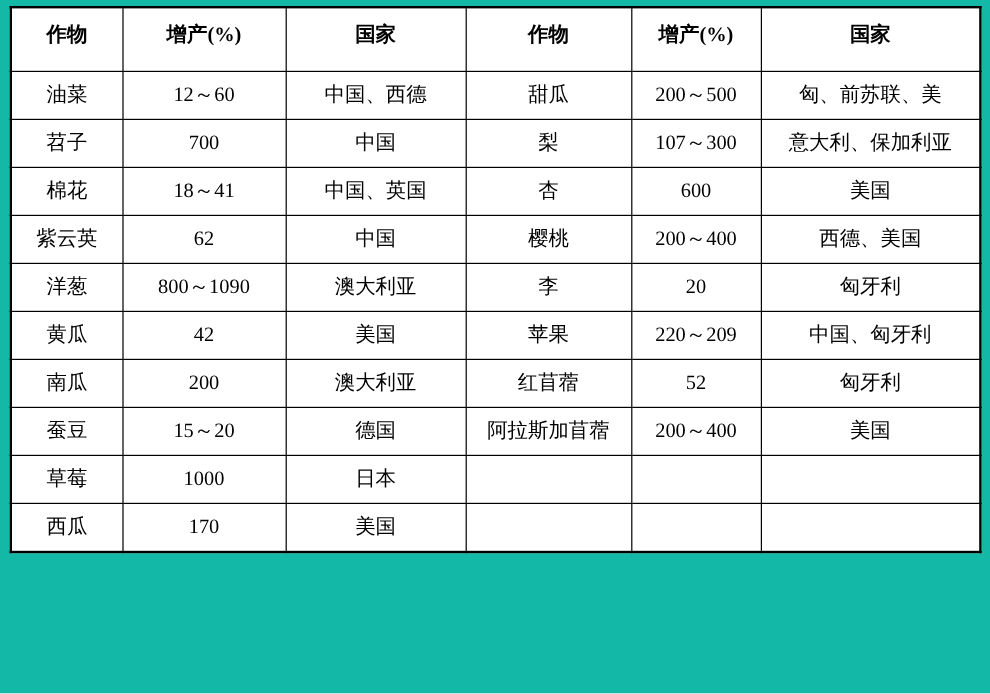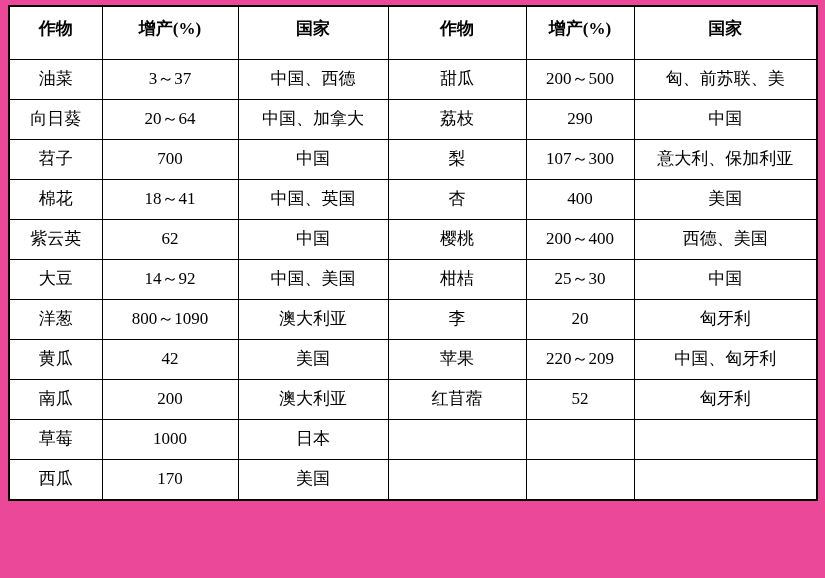--- a/index.html
+++ b/index.html
@@ -8,21 +8,21 @@
     background: #ffffff;
     width: 825px;
     height: 578px;
     overflow: hidden;
     font-family: "Liberation Serif", "DejaVu Serif", serif;
   }
   .page {
     position: relative;
     width: 825px;
     height: 578px;
-    background: #ec4899;
+    background: #14b8a6;
   }
   table.crops {
     position: absolute;
     left: 8px;
     top: 5px;
     border-collapse: collapse;
     table-layout: fixed;
     width: 808px;
     border: 2px solid #000000;
     background: #ffffff;
@@ -69,65 +69,49 @@
           <th>增产(%)</th>
           <th>国家</th>
           <th>作物</th>
           <th>增产(%)</th>
           <th>国家</th>
         </tr>
     </thead>
     <tbody>
         <tr>
           <td>油菜</td>
-          <td>3～37</td>
+          <td>12～60</td>
           <td>中国、西德</td>
           <td>甜瓜</td>
           <td>200～500</td>
           <td>匈、前苏联、美</td>
-        </tr>
-        <tr>
-          <td>向日葵</td>
-          <td>20～64</td>
-          <td>中国、加拿大</td>
-          <td>荔枝</td>
-          <td>290</td>
-          <td>中国</td>
         </tr>
         <tr>
           <td>苕子</td>
           <td>700</td>
           <td>中国</td>
           <td>梨</td>
           <td>107～300</td>
           <td>意大利、保加利亚</td>
         </tr>
         <tr>
           <td>棉花</td>
           <td>18～41</td>
           <td>中国、英国</td>
           <td>杏</td>
-          <td>400</td>
+          <td>600</td>
           <td>美国</td>
         </tr>
         <tr>
           <td>紫云英</td>
           <td>62</td>
           <td>中国</td>
           <td>樱桃</td>
           <td>200～400</td>
           <td>西德、美国</td>
-        </tr>
-        <tr>
-          <td>大豆</td>
-          <td>14～92</td>
-          <td>中国、美国</td>
-          <td>柑桔</td>
-          <td>25～30</td>
-          <td>中国</td>
         </tr>
         <tr>
           <td>洋葱</td>
           <td>800～1090</td>
           <td>澳大利亚</td>
           <td>李</td>
           <td>20</td>
           <td>匈牙利</td>
         </tr>
         <tr>
@@ -140,20 +124,28 @@
         </tr>
         <tr>
           <td>南瓜</td>
           <td>200</td>
           <td>澳大利亚</td>
           <td>红苜蓿</td>
           <td>52</td>
           <td>匈牙利</td>
         </tr>
         <tr>
+          <td>蚕豆</td>
+          <td>15～20</td>
+          <td>德国</td>
+          <td>阿拉斯加苜蓿</td>
+          <td>200～400</td>
+          <td>美国</td>
+        </tr>
+        <tr>
           <td>草莓</td>
           <td>1000</td>
           <td>日本</td>
           <td></td>
           <td></td>
           <td></td>
         </tr>
         <tr>
           <td>西瓜</td>
           <td>170</td>

